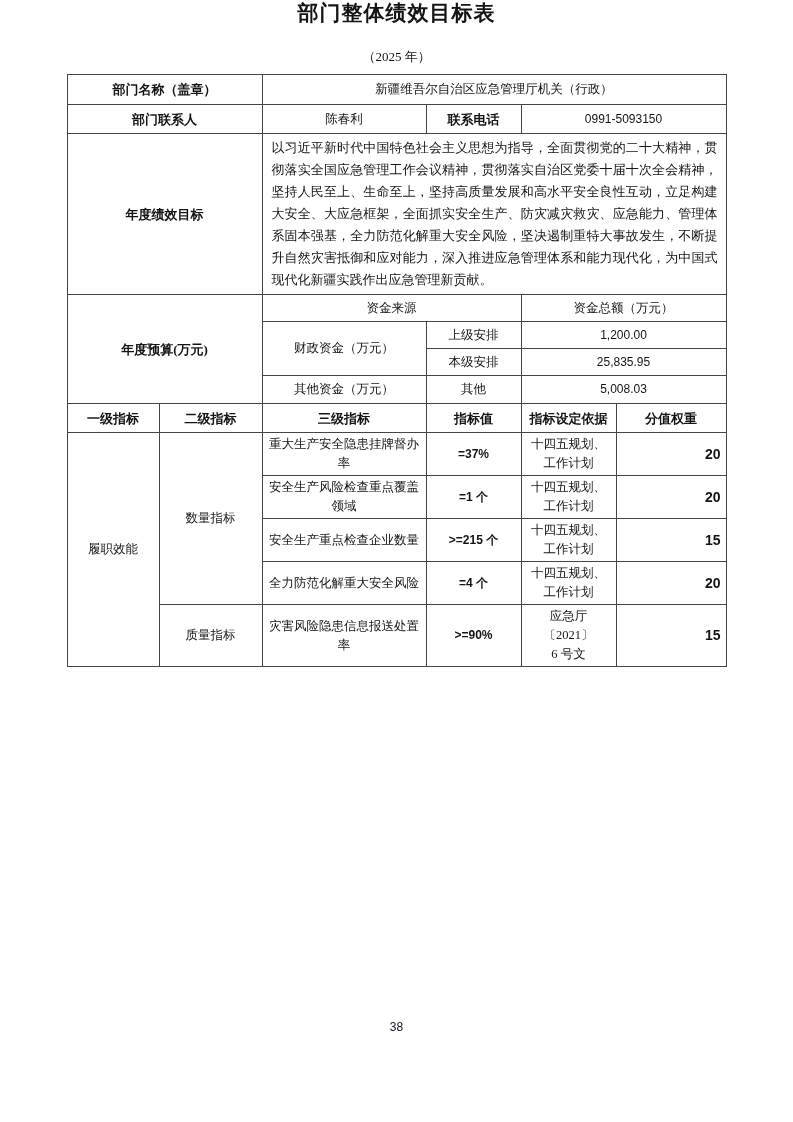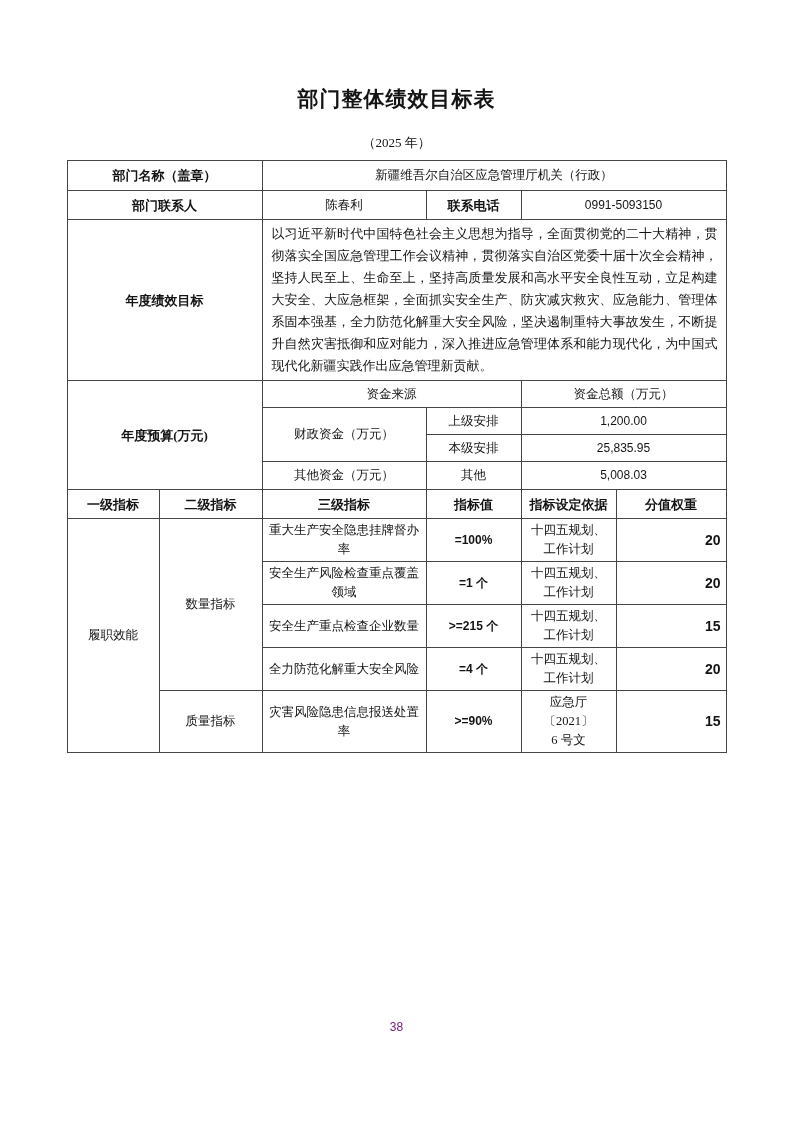--- a/index.html
+++ b/index.html
@@ -7,21 +7,20 @@
   body { font-family: "Liberation Serif", "DejaVu Serif", serif; color: #141414; }
   .page {
     position: relative;
     width: 793px;
     height: 1122px;
     background: #ffffff;
     margin: 0 auto;
     overflow: hidden;
   }
   .doc-title {
-    padding-top: 86px;
     text-align: center;
     font-size: 21px;
     font-weight: bold;
     letter-spacing: 1px;
     line-height: 26px;
   }
   .doc-year {
     text-align: center;
     font-size: 13px;
     margin-top: 23px;
@@ -61,21 +60,21 @@
   .r-ihead  { height: 29px; }
   .r-ind    { height: 42px; }
   .page-number {
     position: absolute;
     top: 1020px;
     left: 0;
     width: 100%;
     text-align: center;
     font-family: "Liberation Sans", sans-serif;
     font-size: 12px;
-    color: #701a75;
+    color: #0f172a;
   }
 </style>
 </head>
 <body>
 
 <div class="page">
 
   <div class="doc-title">部门整体绩效目标表</div>
   <div class="doc-year">（2025 年）</div>
 
@@ -133,21 +132,21 @@
       <td class="lbl">三级指标</td>
       <td class="lbl">指标值</td>
       <td class="lbl">指标设定依据</td>
       <td class="lbl">分值权重</td>
     </tr>
 
     <tr class="r-ind">
       <td rowspan="5">履职效能</td>
       <td rowspan="4">数量指标</td>
       <td>重大生产安全隐患挂牌督办率</td>
-      <td class="val">=100%</td>
+      <td class="val">=37%</td>
       <td class="basis">十四五规划、
 工作计划</td>
       <td class="wgt">20</td>
     </tr>
     <tr class="r-ind">
       <td>安全生产风险检查重点覆盖领域</td>
       <td class="val">=1 个</td>
       <td class="basis">十四五规划、
 工作计划</td>
       <td class="wgt">20</td>

